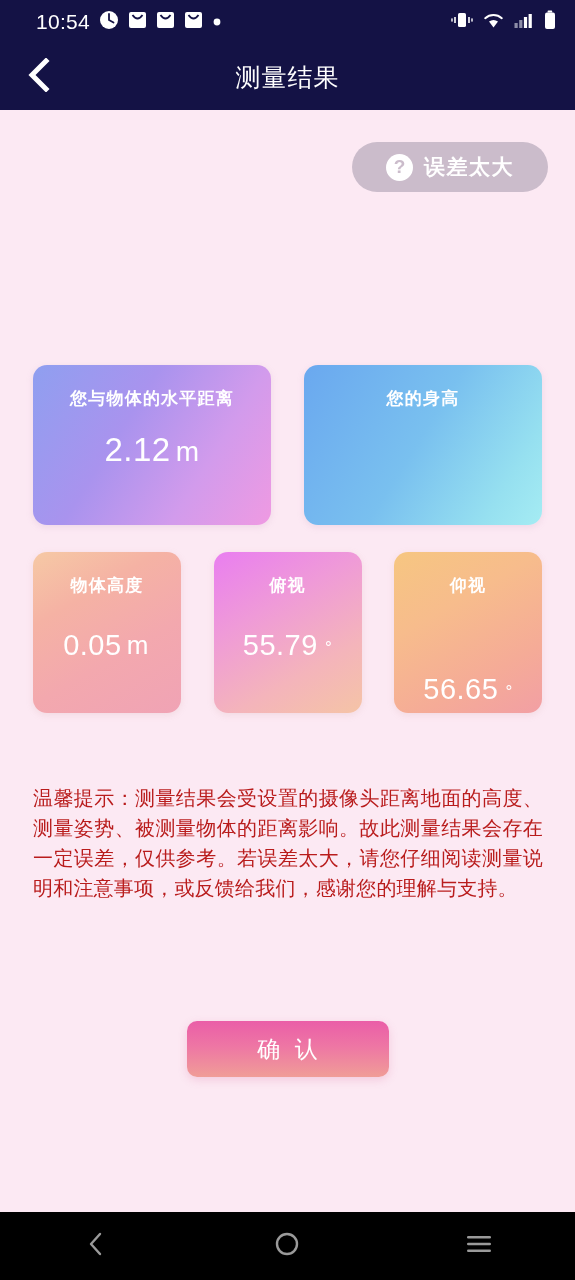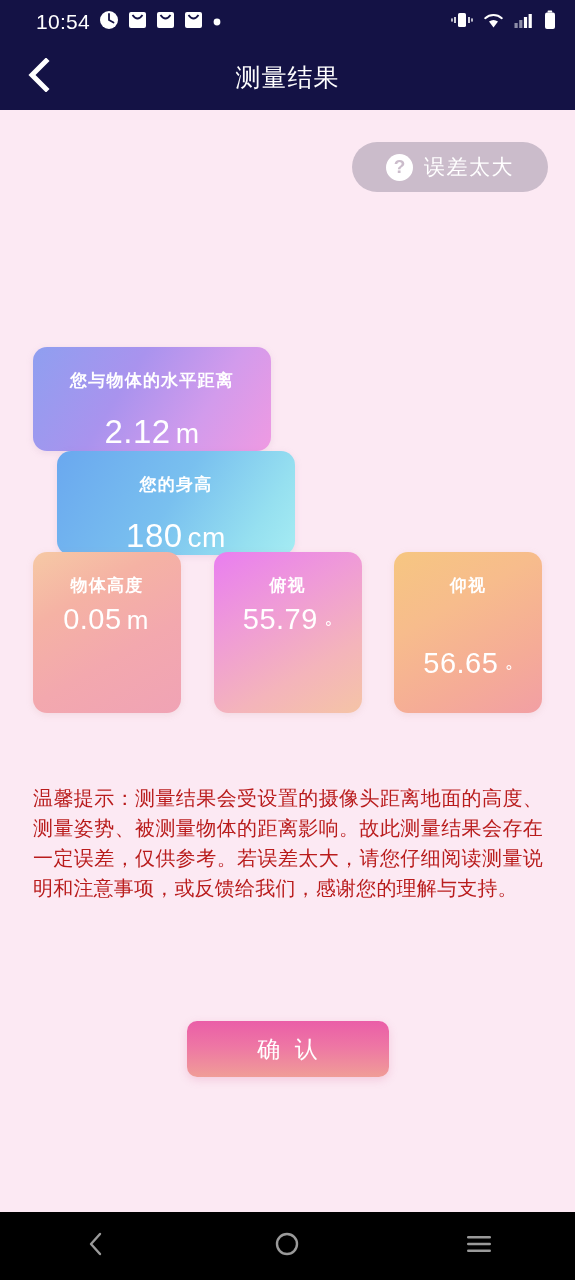--- a/index.html
+++ b/index.html
@@ -61,29 +61,29 @@
     cursor:pointer;
   }
   .q-icon {
     width:27px; height:27px; border-radius:50%;
     background:#ffffff; color:#cbbccb;
     display:flex; align-items:center; justify-content:center;
     font-size:19px; font-weight:700; line-height:1;
     padding-bottom:1px;
   }
   .error-pill-label {
-    color:#ffffff; font-size:21px; font-weight:400;
+    color:#ffffff; font-size:21px; font-weight:700;
     letter-spacing:1.5px;
   }
 
   
   .row-big {
-    position:absolute; top:347px; left:33px;
+    position:absolute; top:365px; left:33px;
     width:509px; height:160px;
-    display:flex; justify-content:space-between;flex-direction:column;
+    display:flex; justify-content:space-between;
   }
   .card-big {
     width:238px; height:160px;
     border-radius:14px;
     display:flex; flex-direction:column; align-items:center;
     padding-top:22px;
     box-shadow:0 2px 7px rgba(180,140,180,.18);
   }
   .card-big.c1 { background:linear-gradient(122deg,#8f9ff0 0%,#a993ee 38%,#d29bec 70%,#ef9ae2 100%); }
   .card-big.c2 { background:linear-gradient(122deg,#6aa8ef 0%,#79c0ef 48%,#96e0f0 82%,#a5ecf3 100%);margin-left:24px; }
@@ -109,22 +109,22 @@
     border-radius:14px;
     display:flex; flex-direction:column; align-items:center;
     padding-top:22px;
     box-shadow:0 2px 7px rgba(200,150,150,.18);
   }
   .card-small.s1 { background:linear-gradient(150deg,#f6c9a5 0%,#f5b2a4 30%,#f3a8ae 62%,#f0a3b5 100%); }
   .card-small.s2 { background:linear-gradient(150deg,#e97ef0 0%,#ef9ad8 35%,#f4b4bb 70%,#f5c4a6 100%); }
   .card-small.s3 { background:linear-gradient(150deg,#f6c681 0%,#f7bc8c 35%,#f5ab97 72%,#f29fa4 100%);gap:44px; }
   .card-small .card-label { font-size:17px; }
   .card-small .card-value {
-    font-size:29px; margin-top:6px;
-    display:flex; align-items:flex-end;
+    font-size:29px; margin-top:32px;
+    display:flex; align-items:center;
   }
   .card-small .unit { font-size:26px; }
   .deg { font-size:17px; line-height:1; margin-left:2px; margin-top:3px; }
 
   
   .tips {
     position:absolute; top:783px; left:33px;
     width:510px;
     color:#b91c1c;
     font-size:20px; line-height:30px;
@@ -251,24 +251,20 @@
   <div class="row-big">
     <div class="card-big c1">
       <div class="card-label">您与物体的水平距离</div>
       <div class="card-value">
         <span>2.12</span>
         <span class="unit">m</span>
       </div>
     </div>
     <div class="card-big c2">
       <div class="card-label">您的身高</div>
-      <div class="card-value">
-        <span>180</span>
-        <span class="unit">cm</span>
-      </div>
     </div>
   </div>
 
   <div class="row-small">
     <div class="card-small s1">
       <div class="card-label">物体高度</div>
       <div class="card-value">
         <span>0.05</span>
         <span class="unit">m</span>
         <span class="deg"></span>

